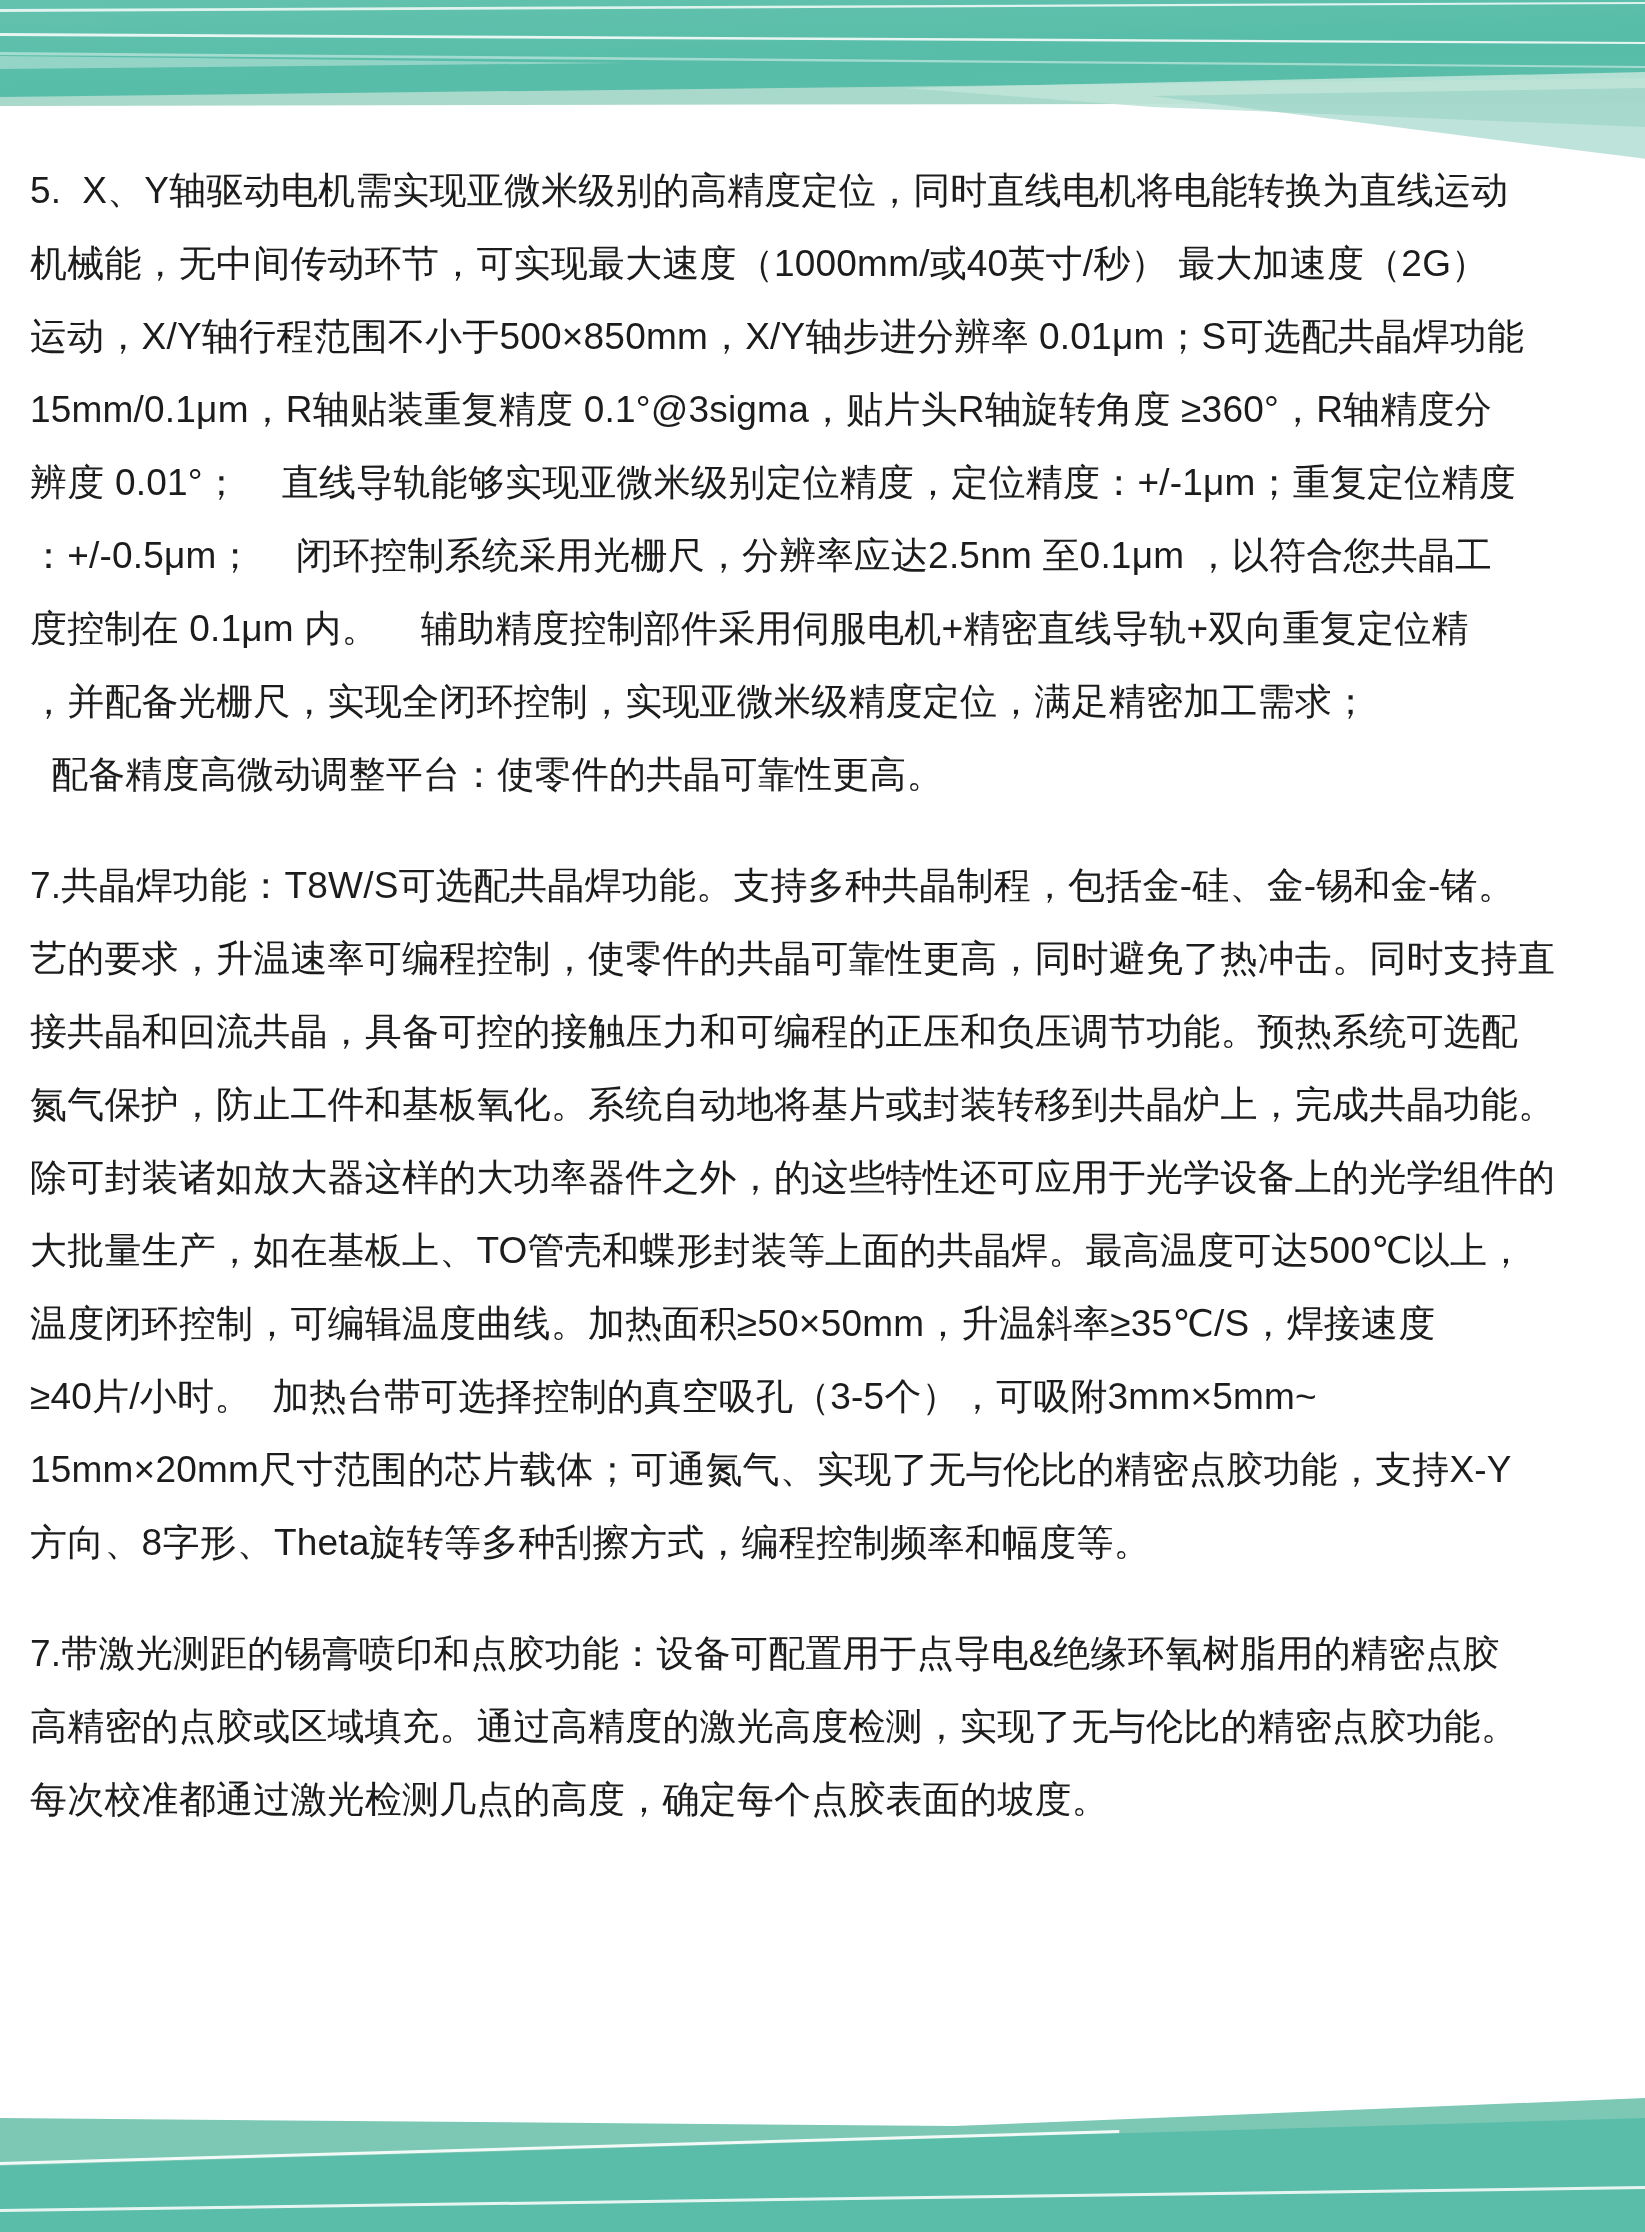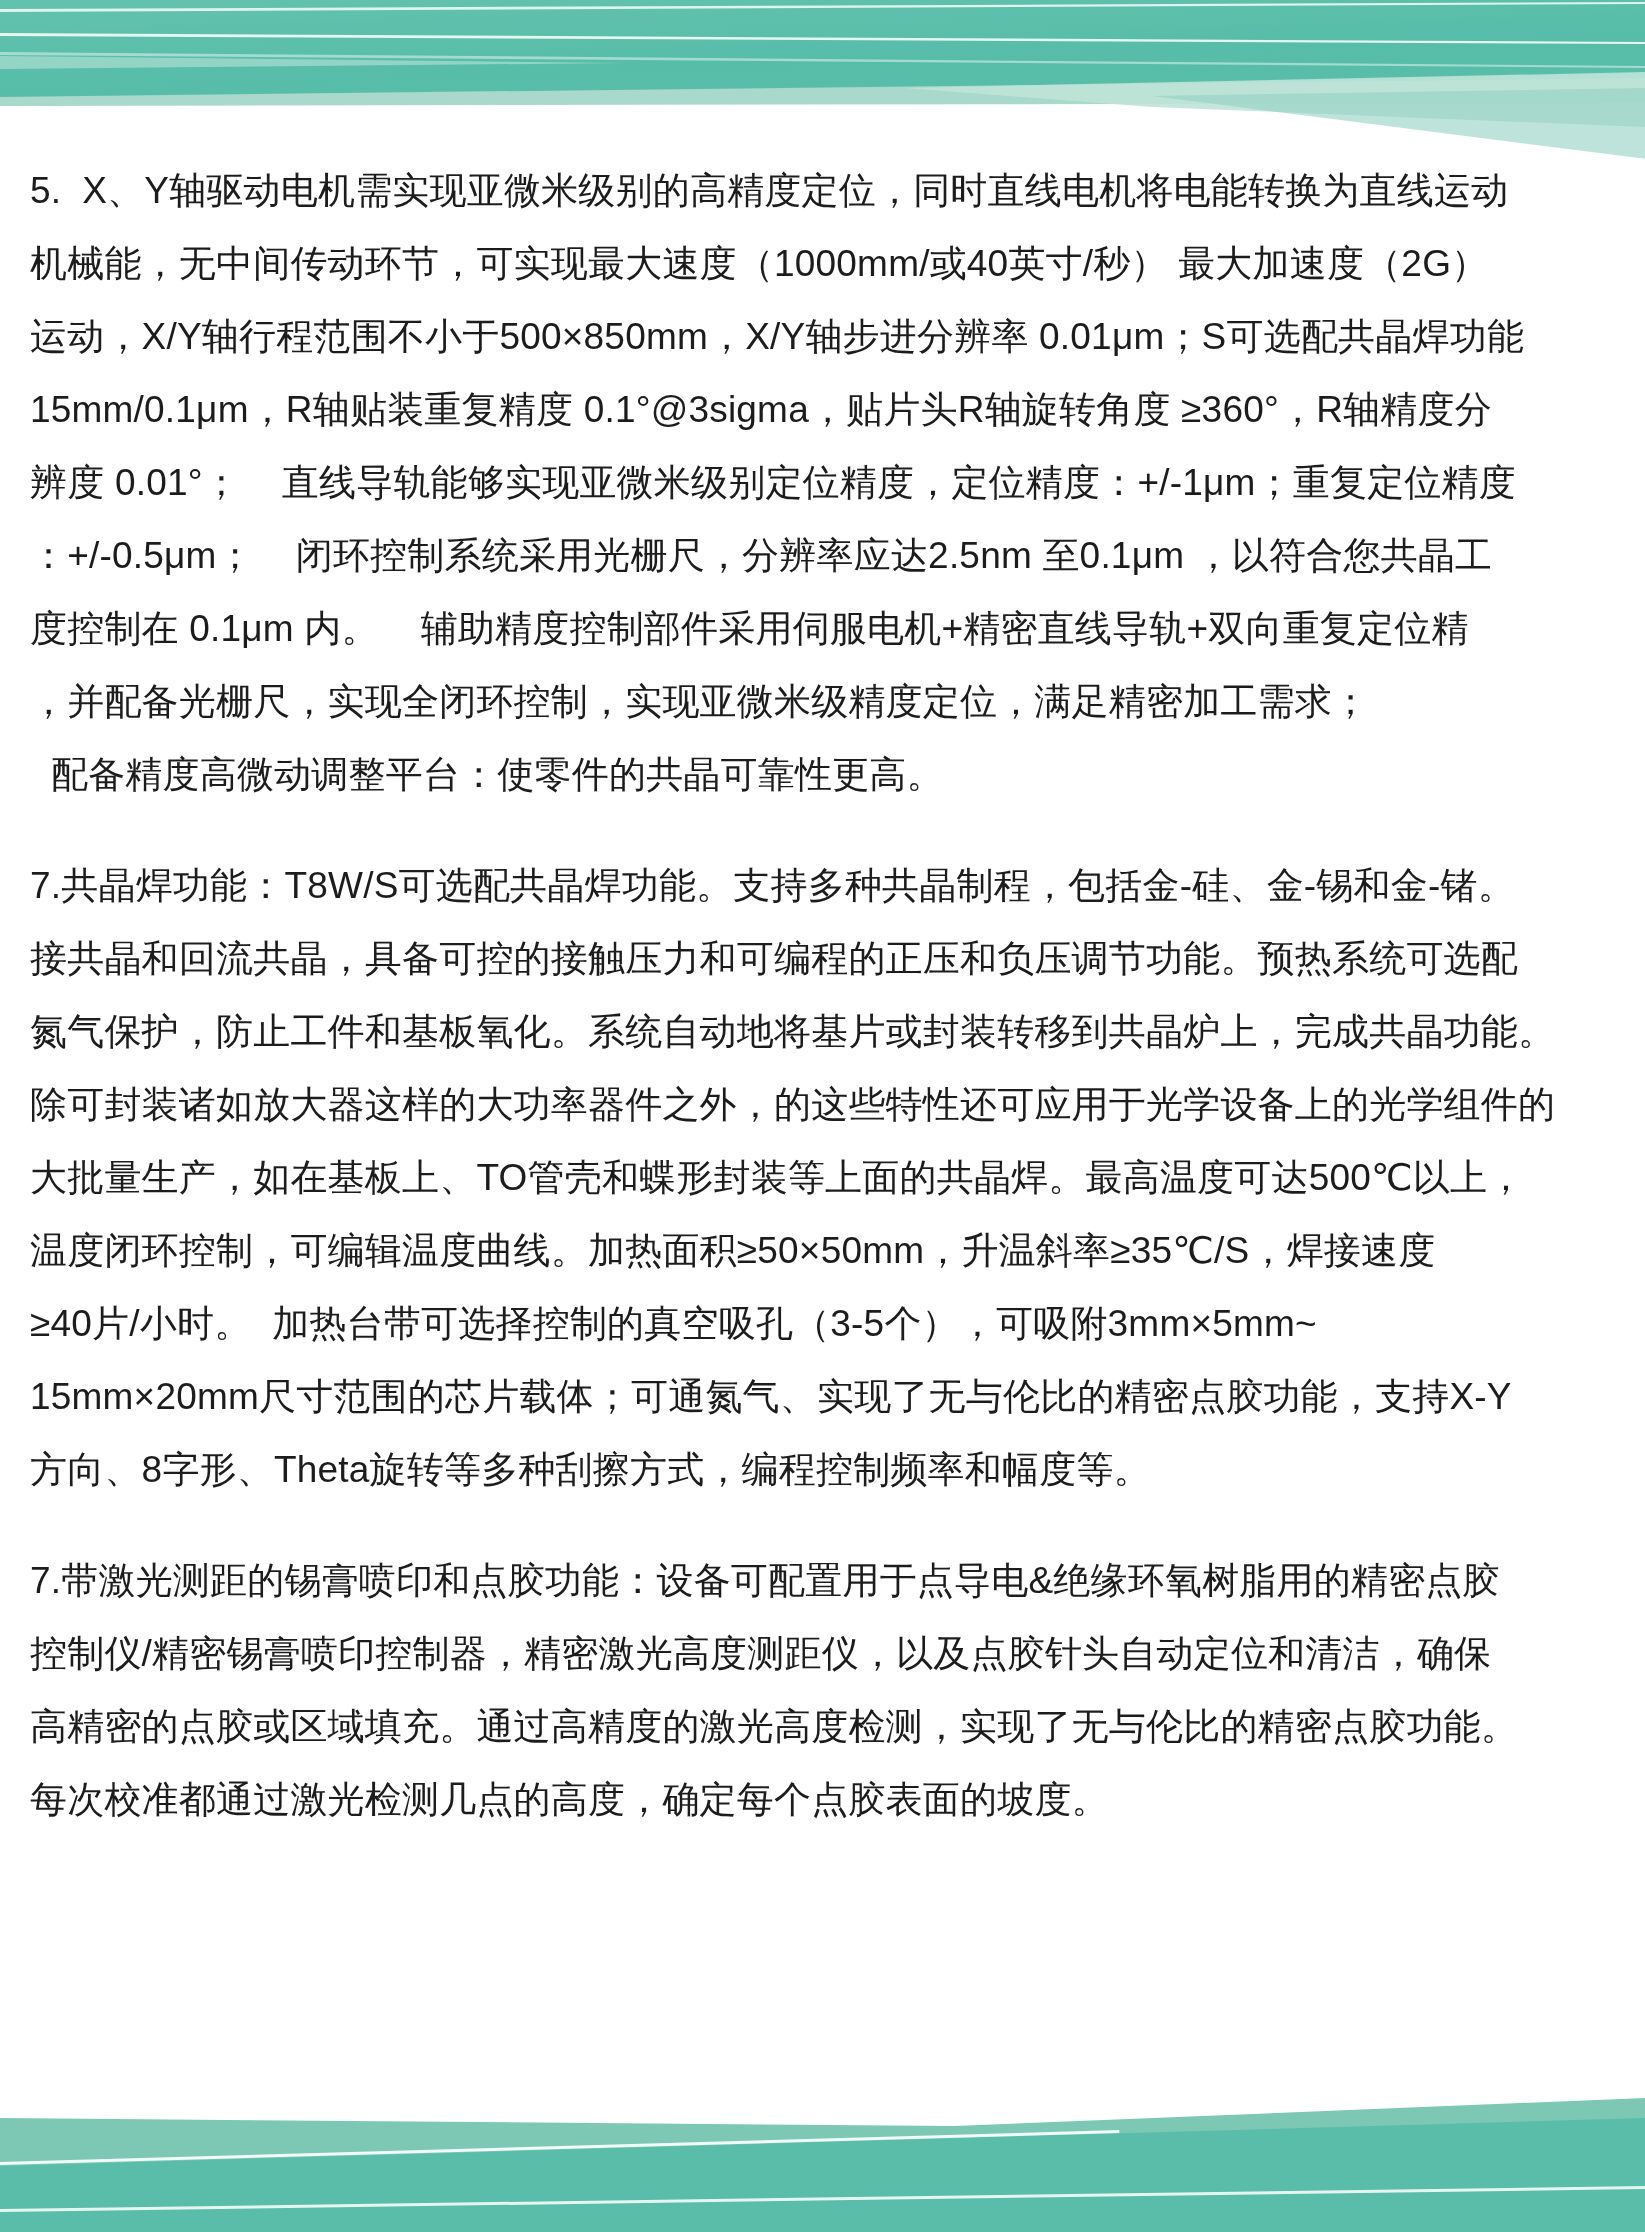--- a/index.html
+++ b/index.html
@@ -70,32 +70,32 @@
         <div class="line">运动，X/Y轴行程范围不小于500×850mm，X/Y轴步进分辨率 0.01μm；S可选配共晶焊功能</div>
         <div class="line">15mm/0.1μm，R轴贴装重复精度 0.1°@3sigma，贴片头R轴旋转角度 ≥360°，R轴精度分</div>
         <div class="line">辨度 0.01°；    直线导轨能够实现亚微米级别定位精度，定位精度：+/-1μm；重复定位精度</div>
         <div class="line">：+/-0.5μm；    闭环控制系统采用光栅尺，分辨率应达2.5nm 至0.1μm ，以符合您共晶工</div>
         <div class="line">度控制在 0.1μm 内。    辅助精度控制部件采用伺服电机+精密直线导轨+双向重复定位精</div>
         <div class="line">，并配备光栅尺，实现全闭环控制，实现亚微米级精度定位，满足精密加工需求；</div>
         <div class="line">  配备精度高微动调整平台：使零件的共晶可靠性更高。</div>
       </section>
     <section class="para">
         <div class="line">7.共晶焊功能：T8W/S可选配共晶焊功能。支持多种共晶制程，包括金-硅、金-锡和金-锗。</div>
+        <div class="line">艺的要求，升温速率可编程控制，使零件的共晶可靠性更高，同时避免了热冲击。同时支持直</div>
         <div class="line">接共晶和回流共晶，具备可控的接触压力和可编程的正压和负压调节功能。预热系统可选配</div>
         <div class="line">氮气保护，防止工件和基板氧化。系统自动地将基片或封装转移到共晶炉上，完成共晶功能。</div>
         <div class="line">除可封装诸如放大器这样的大功率器件之外，的这些特性还可应用于光学设备上的光学组件的</div>
         <div class="line">大批量生产，如在基板上、TO管壳和蝶形封装等上面的共晶焊。最高温度可达500℃以上，</div>
         <div class="line">温度闭环控制，可编辑温度曲线。加热面积≥50×50mm，升温斜率≥35℃/S，焊接速度</div>
         <div class="line">≥40片/小时。  加热台带可选择控制的真空吸孔（3-5个），可吸附3mm×5mm~</div>
         <div class="line">15mm×20mm尺寸范围的芯片载体；可通氮气、实现了无与伦比的精密点胶功能，支持X-Y</div>
         <div class="line">方向、8字形、Theta旋转等多种刮擦方式，编程控制频率和幅度等。</div>
       </section>
     <section class="para">
         <div class="line">7.带激光测距的锡膏喷印和点胶功能：设备可配置用于点导电&amp;绝缘环氧树脂用的精密点胶</div>
-        <div class="line">控制仪/精密锡膏喷印控制器，精密激光高度测距仪，以及点胶针头自动定位和清洁，确保</div>
         <div class="line">高精密的点胶或区域填充。通过高精度的激光高度检测，实现了无与伦比的精密点胶功能。</div>
         <div class="line">每次校准都通过激光检测几点的高度，确定每个点胶表面的坡度。</div>
       </section>
   </main>
 
   <div class="ribbon-bottom">
     <div class="layer b-light"></div>
     <div class="layer b-dark"></div>
     <div class="layer b-line1"></div>
     <div class="layer b-line2"></div>

